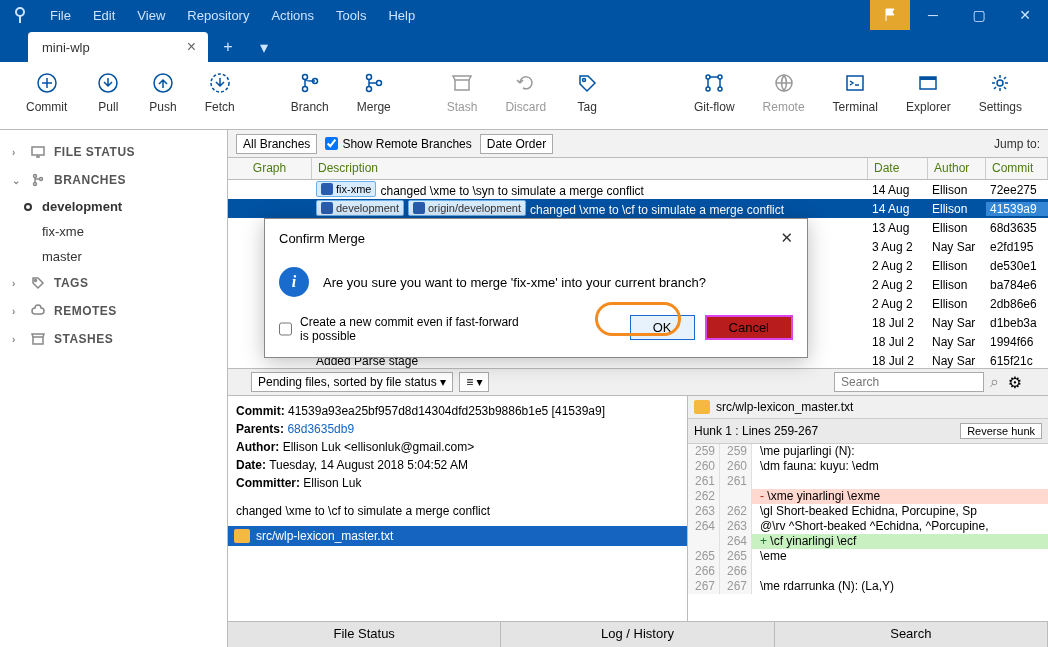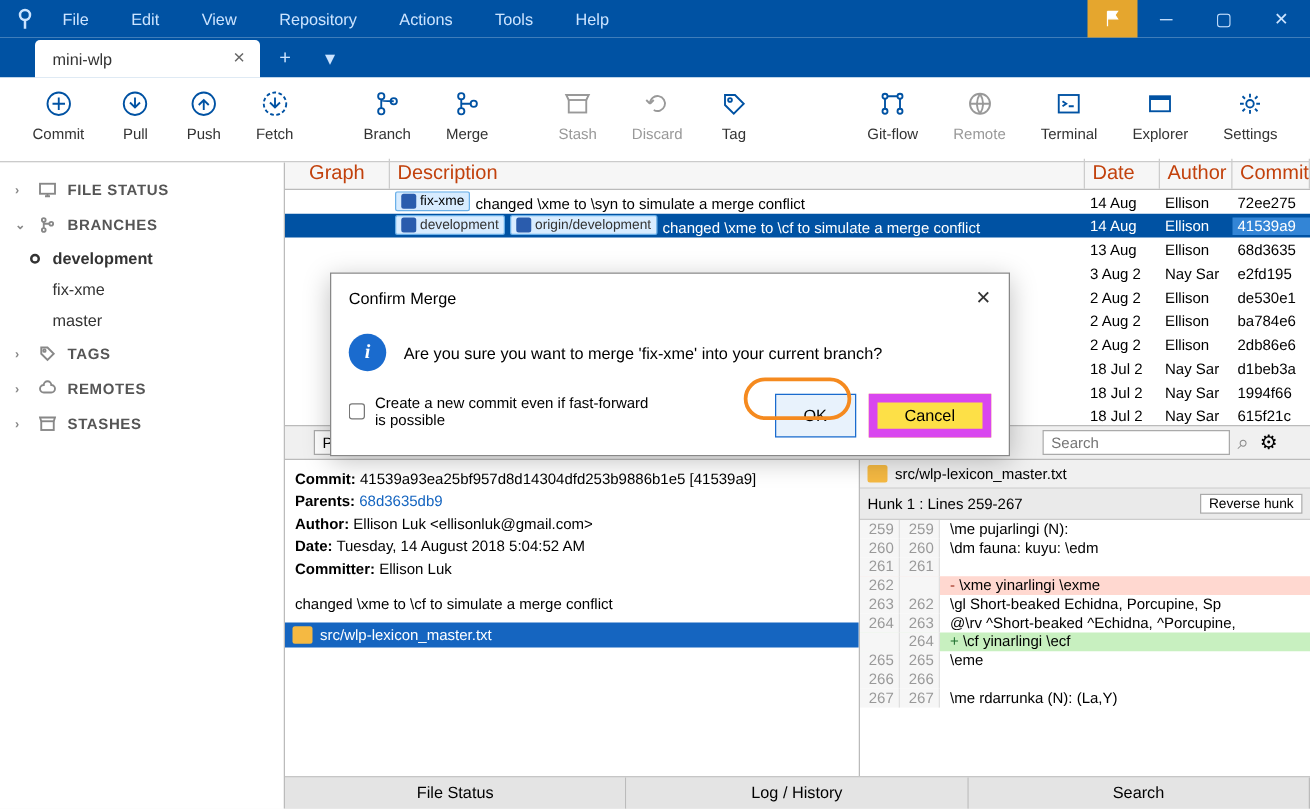--- a/index.html
+++ b/index.html
@@ -1,20 +1,20 @@
 <!DOCTYPE html>
 <html><head>
 <meta charset="utf-8">
 <style>
 * { margin: 0; padding: 0; box-sizing: border-box; font-family: "Segoe UI", Arial, sans-serif; }
 body { background: #fff; width: 1048px; height: 647px; overflow: hidden; position: relative; }
 
 .titlebar { height: 30px; background: #0052a3; display: flex; align-items: center; padding-left: 4px; }
 .titlebar .logo { width: 24px; height: 24px; margin: 0 8px 0 4px; display: flex; align-items: center; justify-content: center; }
-.titlebar .menu { display: flex; gap: 14px; }
+.titlebar .menu { display: flex; gap: 2px; }
 .titlebar .menu span { color: #cce4ff; font-size: 13px; padding: 4px 10px; cursor: default; }
 .titlebar .right { margin-left: auto; display: flex; }
 .titlebar .flag { width: 40px; height: 30px; background: #e5a62e; display: flex; align-items: center; justify-content: center; }
 .titlebar .winbtn { width: 46px; height: 30px; display: flex; align-items: center; justify-content: center; color: #cce4ff; font-size: 14px; }
 
 .tabbar { height: 32px; background: #0052a3; display: flex; align-items: flex-end; }
 .tab { height: 30px; background: #fff; border-radius: 4px 4px 0 0; display: flex; align-items: center; padding: 0 8px 0 14px; margin-left: 28px; font-size: 13px; color: #333; min-width: 180px; }
 .tab .close { margin-left: auto; font-size: 16px; color: #666; padding: 0 4px; }
 .newtab { width: 32px; height: 30px; display: flex; align-items: center; justify-content: center; color: #cce4ff; font-size: 16px; margin-left: 4px; }
 
@@ -37,21 +37,21 @@
 .branch-item { padding: 5px 12px 5px 42px; font-size: 13px; color: #333; display: flex; align-items: center; gap: 6px; }
 .branch-item.active { font-weight: 700; }
 .branch-item .dot { width: 8px; height: 8px; border: 2px solid #333; border-radius: 50%; margin-left: -18px; margin-right: 4px; }
 
 .main { flex: 1; display: flex; flex-direction: column; background: #eaeaea; }
 .filterbar { height: 28px; background: #f2f2f2; border-bottom: 1px solid #bbb; display: flex; align-items: center; padding: 0 8px; gap: 8px; }
 .filterbar select, .filterbar button { font-size: 12px; padding: 2px 6px; background: #fff; border: 1px solid #aaa; }
 .filterbar .chk { display: flex; align-items: center; gap: 4px; font-size: 12px; }
 .filterbar .jump { margin-left: auto; font-size: 12px; color: #333; }
 
-.listhead { height: 22px; background: #f6f6f6; border-bottom: 1px solid #bbb; display: flex; font-size: 16px; color: #c2410c; align-items: flex-end; }
+.listhead { height: 22px; background: #f6f6f6; border-bottom: 1px solid #bbb; display: flex; font-size: 12px; color: #4d7c0f; }
 .listhead > div { border-right: 1px solid #ccc; padding: 3px 6px; }
 .col-graph { width: 84px; text-align: center; }
 .col-desc { flex: 1; }
 .col-date { width: 60px; }
 .col-auth { width: 58px; }
 .col-hash { width: 62px; }
 
 .commits { flex: 0 0 188px; overflow: hidden; background: #fff; }
 .commit-row { height: 19px; display: flex; align-items: center; font-size: 12px; }
 .commit-row .graph { width: 84px; height: 19px; position: relative; }
@@ -98,21 +98,21 @@
 
 .modal-shade { position: absolute; inset: 0; background: rgba(255,255,255,0.0); }
 .modal { position: absolute; left: 264px; top: 218px; width: 544px; background: #fff; border: 1px solid #888; box-shadow: 0 4px 20px rgba(0,0,0,.25); }
 .modal-title { padding: 10px 14px; font-size: 13px; display: flex; align-items: center; }
 .modal-title .x { margin-left: auto; font-size: 15px; color: #333; }
 .modal-body { padding: 10px 14px 8px; display: flex; align-items: center; gap: 14px; font-size: 13px; }
 .modal-body .info-icon { width: 30px; height: 30px; border-radius: 50%; background: #1a6bce; color: #fff; display: flex; align-items: center; justify-content: center; font-size: 16px; font-weight: 700; font-family: Georgia, serif; font-style: italic; }
 .modal-footer { padding: 10px 14px 14px; display: flex; align-items: flex-start; gap: 8px; }
 .modal-footer .chk { display: flex; gap: 8px; font-size: 12px; max-width: 250px; }
 .modal-footer .btns { margin-left: auto; display: flex; gap: 10px; }
-.modal-footer button { font-size: 13px; padding: 3px 22px; background: #fde047; border: 7px solid #d946ef; }
+.modal-footer button { font-size: 13px; padding: 3px 22px; background: #b91c1c; border: 2px solid #d946ef; }
 .modal-footer button.ok { background: #e8f2fc; border: 1px solid #1a6bce; }
 .ok-ring { position: absolute; border: 3px solid #f58a1f; border-radius: 20px; pointer-events: none; }
 </style>
 </head>
 <body>
 
 <div class="titlebar">
   <span class="logo">
       <svg width="18" height="18" viewBox="0 0 18 18">
         <circle cx="9" cy="6" r="4" fill="none" stroke="#cce4ff" stroke-width="2"></circle>
@@ -347,20 +347,29 @@
           <svg width="14" height="14" viewBox="0 0 14 14">
             <rect x="2" y="5" width="10" height="7"></rect>
             <path d="M2 5 L1 2 L13 2 L12 5"></path>
           </svg>
         </span>
         <span>STASHES</span>
       </div>
   </div>
 
   <div class="main">
+    <div class="filterbar">
+      <button>All Branches</button>
+      <label class="chk">
+          <input type="checkbox" checked="" style="">
+          <span>Show Remote Branches</span>
+        </label>
+      <button>Date Order</button>
+      <span class="jump">Jump to:</span>
+    </div>
     <div class="listhead">
       <div class="col-graph">Graph</div>
       <div class="col-desc">Description</div>
       <div class="col-date">Date</div>
       <div class="col-auth">Author</div>
       <div class="col-hash">Commit</div>
     </div>
     <div class="commits" id="commits">
         <div class="commit-row">
           <div class="graph"></div>

